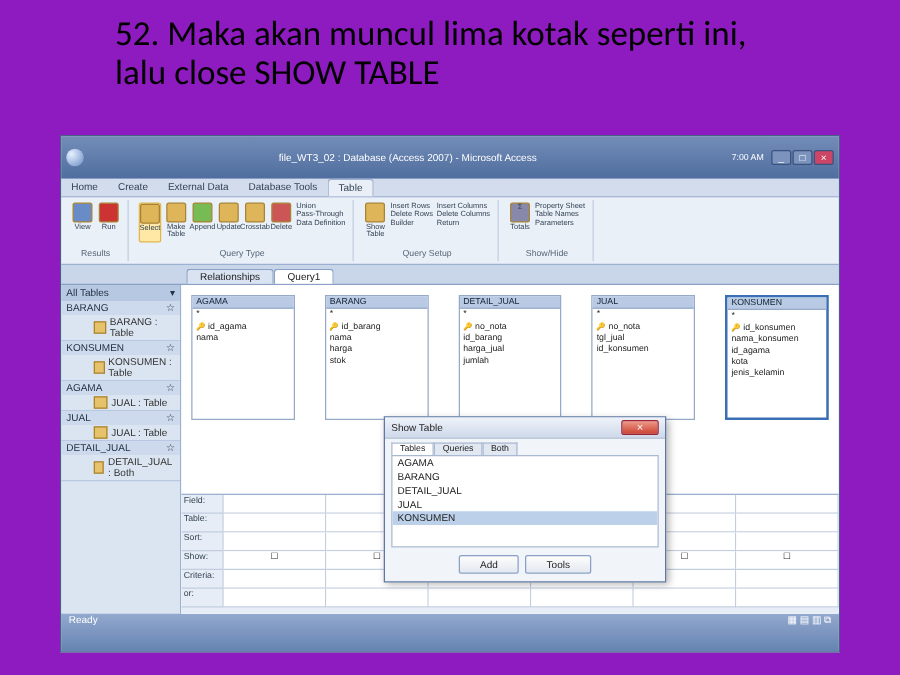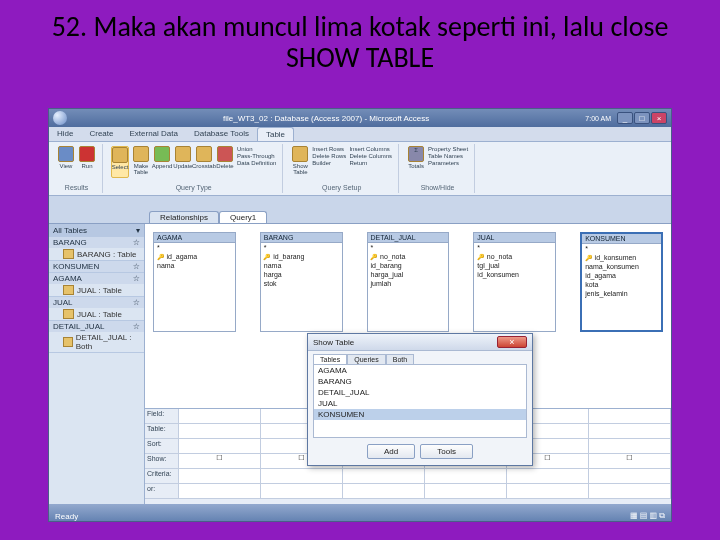--- a/index.html
+++ b/index.html
@@ -1,58 +1,58 @@
 <!DOCTYPE html>
 <html><head>
 <meta charset="utf-8">
 <style>
   *{box-sizing:border-box;margin:0;padding:0;font-family:Tahoma,Arial,sans-serif}
   body{background:#8E1BBF;width:720px;height:540px;overflow:hidden;position:relative}
-  .slide-title{color:#000;font-family:Calibri,Arial,sans-serif;font-size:28px;text-align:center;padding:12px 36px 6px;font-weight:400;line-height:1.1}
+  .slide-title{color:#000;font-family:Calibri,Arial,sans-serif;font-size:28px;text-align:left;padding:12px 92px 6px;font-weight:400;line-height:1.1}
   .app{position:absolute;left:48px;right:48px;top:108px;bottom:18px;background:#cfd8ea;border:1px solid #4a5f88;font-size:9px;color:#222;display:flex;flex-direction:column}
-  .titlebar{height:18px;background:linear-gradient(#738db8,#4f6d9e);display:flex;align-items:center;color:#fff;padding:0 4px;gap:6px}
+  .titlebar{height:34px;background:linear-gradient(#738db8,#4f6d9e);display:flex;align-items:center;color:#fff;padding:0 4px;gap:6px}
   .orb{width:14px;height:14px;border-radius:50%;background:radial-gradient(circle at 30% 30%,#e6f0ff,#6a8cc6)}
   .titlebar .mid{flex:1;text-align:center;font-size:8px}
   .wctrl{display:flex;gap:1px}
   .wbtn{width:16px;height:12px;background:#7c93be;border:1px solid #3a527e;border-radius:2px;display:flex;align-items:center;justify-content:center;font-size:8px}
   .wbtn.red{background:#c46}
   .tabs{display:flex;background:#d3dcec;border-bottom:1px solid #9cb0d0;font-size:8px}
   .tab{padding:2px 8px;color:#345}
   .tab.active{background:#e9eef7;border:1px solid #9cb0d0;border-bottom:none;border-radius:3px 3px 0 0}
   .ribbon{height:54px;background:#eaf0f8;border-bottom:1px solid #9cb0d0;display:flex;padding:2px;gap:2px}
   .rgroup{border-right:1px solid #c2cde0;padding:2px 6px;display:flex;flex-direction:column;justify-content:space-between}
   .ricons{display:flex;gap:3px}
   .ricon{width:18px;height:32px;display:flex;flex-direction:column;align-items:center;justify-content:flex-start;gap:1px;font-size:6px;text-align:center;color:#345}
   .ricon .ico{width:16px;height:16px;background:#dfb55a;border:1px solid #a88334;border-radius:2px}
   .ricon.sel{background:#ffe8a6;border:1px solid #e0b84d;border-radius:2px}
   .rlabel{font-size:7px;color:#567;text-align:center}
-  .doctabs{height:28px;background:#c9d6ea;display:flex;align-items:flex-end;padding:0 100px 0 100px;gap:0;border-bottom:1px solid #8aa0c4}
+  .doctabs{height:16px;background:#c9d6ea;display:flex;align-items:flex-end;padding:0 100px 0 100px;gap:0;border-bottom:1px solid #8aa0c4}
   .dtab{padding:1px 10px;background:#d9e3f1;border:1px solid #8aa0c4;border-bottom:none;font-size:8px;border-radius:3px 3px 0 0}
   .dtab.active{background:#fff}
   .body{flex:1;display:flex;min-height:0}
   .nav{width:96px;background:#dbe5f2;border-right:1px solid #9cb0d0;display:flex;flex-direction:column;font-size:8px}
   .navhdr{background:#b7c8e2;padding:2px 4px;display:flex;justify-content:space-between;color:#234}
   .navgrp{border-bottom:1px solid #b7c8e2}
   .navgrp .gtitle{padding:1px 4px;background:#cdd9ec;color:#234;display:flex;justify-content:space-between}
-  .navitem{padding:1px 4px 1px 14px;color:#333;display:flex;align-items:center;gap:3px}
+  .navitem{padding:1px 4px 1px 26px;color:#333;display:flex;align-items:center;gap:3px}
   .navitem::before{content:"";width:9px;height:8px;background:#e6c26a;border:1px solid #a88334;display:inline-block}
   .canvas{flex:1;background:#fff;position:relative;overflow:hidden}
   .tables{position:absolute;top:8px;left:8px;right:8px;height:100px;display:flex;gap:24px}
   .tbox{width:86px;background:#fff;border:1px solid #96a9c7;font-size:7px}
   .tbox .th{background:#b8cae4;padding:1px 3px;color:#123;border-bottom:1px solid #96a9c7}
   .tbox .tf{padding:1px 3px;display:flex;align-items:center;gap:2px}
   .tbox .tf.key::before{content:"🔑";font-size:6px}
   .tbox.sel{border:2px solid #3b6fb5}
   .grid{position:absolute;left:0;right:0;bottom:0;height:96px;background:#e7edf6;border-top:1px solid #9cb0d0;font-size:7px;display:flex}
   .ghdrs{width:34px;display:flex;flex-direction:column}
   .ghdrs div{height:15px;padding:1px 2px;border-bottom:1px solid #c2cde0;border-right:1px solid #c2cde0;color:#345}
   .gcols{flex:1;display:flex}
   .gcol{flex:1;display:flex;flex-direction:column}
   .gcol div{height:15px;border-bottom:1px solid #c2cde0;border-right:1px solid #c2cde0;background:#fff}
-  .status{height:17px;background:linear-gradient(#93a9ce,#6583b2);color:#fff;font-size:8px;display:flex;align-items:flex-end;padding:0 6px;justify-content:space-between}
+  .status{height:30px;background:linear-gradient(#93a9ce,#6583b2);color:#fff;font-size:8px;display:flex;align-items:flex-start;padding:0 6px;justify-content:space-between}
   .dialog{position:absolute;left:258px;top:224px;width:226px;background:#f1f4f9;border:1px solid #5e78a2;box-shadow:2px 2px 6px rgba(0,0,0,.3);font-size:8px}
   .dtitle{background:linear-gradient(#eef3fa,#cfd9ea);padding:2px 5px;display:flex;justify-content:space-between;align-items:center;border-bottom:1px solid #aab9d2}
   .dclose{width:30px;height:12px;background:linear-gradient(#e98,#c43);border:1px solid #923;border-radius:2px;color:#fff;display:flex;align-items:center;justify-content:center;font-size:9px}
   .dtabs{display:flex;padding:3px 5px 0;gap:0}
   .dtabs .t{padding:1px 6px;border:1px solid #aab9d2;background:#e2e8f1;border-bottom:none;font-size:7px}
   .dtabs .t.active{background:#fff}
   .dlist{margin:0 5px;background:#fff;border:1px solid #aab9d2;height:74px;overflow:auto}
   .dlist div{padding:1px 4px;font-size:8px}
   .dlist div.sel{background:#bcd0ea}
   .dbtns{display:flex;justify-content:center;gap:5px;padding:6px}
@@ -70,21 +70,21 @@
     <div class="mid">file_WT3_02 : Database (Access 2007) - Microsoft Access</div>
     <div style="font-size:7px">7:00 AM</div>
     <div class="wctrl">
       <div class="wbtn">_</div>
       <div class="wbtn">□</div>
       <div class="wbtn red">×</div>
     </div>
   </div>
 
   <div class="tabs">
-    <div class="tab">Hide</div>
+    <div class="tab">Home</div>
     <div class="tab">Create</div>
     <div class="tab">External Data</div>
     <div class="tab">Database Tools</div>
     <div class="tab active">Table</div>
   </div>
 
   <div class="ribbon">
     <div class="rgroup">
       <div class="ricons">
         <div class="ricon">
@@ -183,20 +183,21 @@
             <span>BARANG</span>
             <span>☆</span>
           </div>
           <div class="navitem">BARANG : Table</div>
         </div>
       <div class="navgrp">
           <div class="gtitle">
             <span>KONSUMEN</span>
             <span>☆</span>
           </div>
+          <div class="navitem">KONSUMEN : Table</div>
         </div>
       <div class="navgrp">
           <div class="gtitle">
             <span>AGAMA</span>
             <span>☆</span>
           </div>
           <div class="navitem">JUAL : Table</div>
         </div>
       <div class="navgrp">
           <div class="gtitle">

